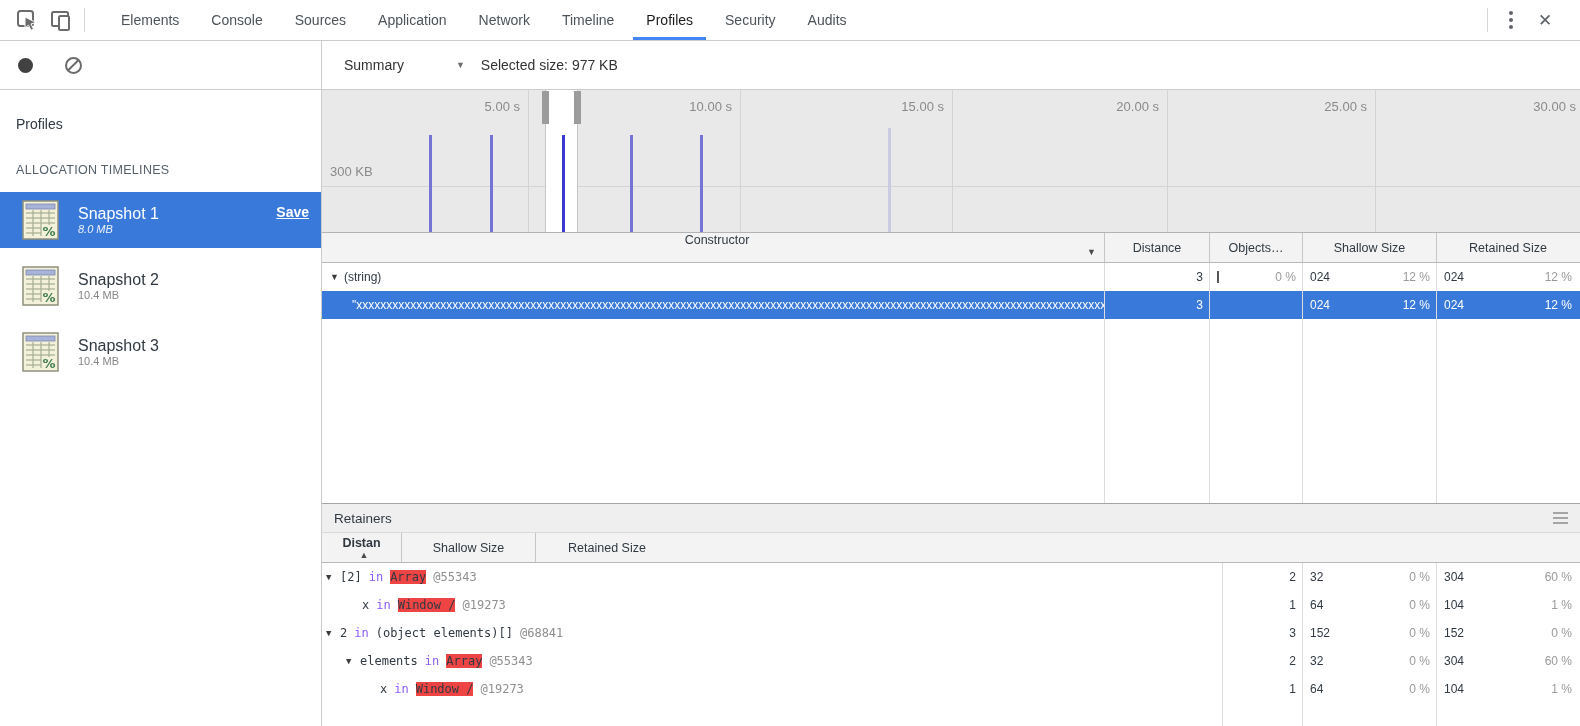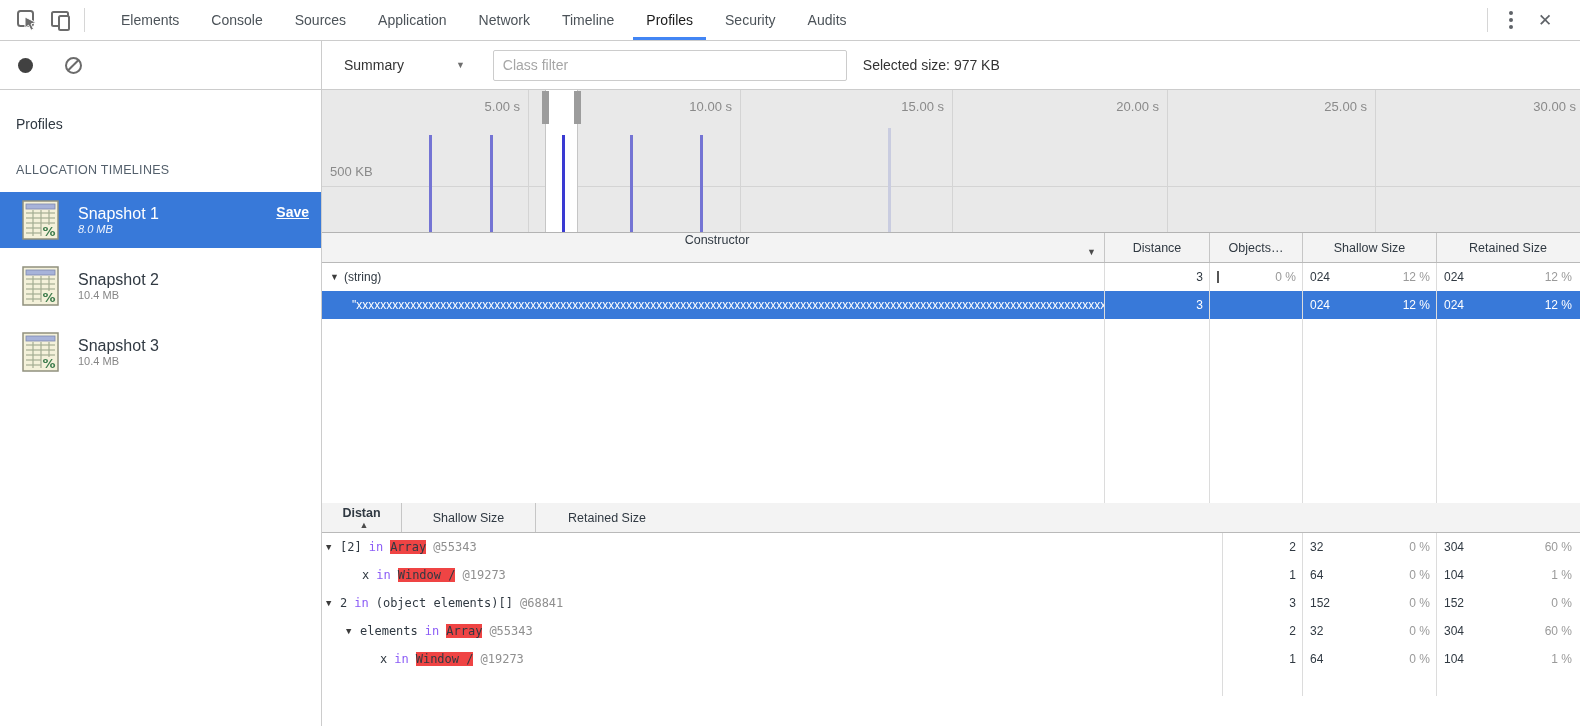--- a/index.html
+++ b/index.html
@@ -201,26 +201,25 @@
           </div>
         </div>
       </div>
   </aside>
 
   <main class="main">
 
     <div class="main-toolbar">
       <span>Summary</span>
       <span class="dd-arrow">▼</span>
-      <input class="class-filter" placeholder="Class filter" style="">
       <span class="selected-size">Selected size: 977 KB</span>
     </div>
 
     <div class="timeline" id="timeline">
-      <span class="tl-size-label">500 KB</span>
+      <span class="tl-size-label">300 KB</span>
     <div class="tl-grid" style="left: 206px;"></div>
         <div class="tl-label" style="left: 124px;">5.00 s</div>
         <div class="tl-grid" style="left: 418px;"></div>
         <div class="tl-label" style="left: 336px;">10.00 s</div>
         <div class="tl-grid" style="left: 630px;"></div>
         <div class="tl-label" style="left: 548px;">15.00 s</div>
         <div class="tl-grid" style="left: 845px;"></div>
         <div class="tl-label" style="left: 763px;">20.00 s</div>
         <div class="tl-grid" style="left: 1053px;"></div>
         <div class="tl-label" style="left: 971px;">25.00 s</div>
@@ -296,20 +295,28 @@
             </div>
           </div>
           <div class="vline" style="left: 782px;"></div>
           <div class="vline" style="left: 887px;"></div>
           <div class="vline" style="left: 980px;"></div>
           <div class="vline" style="left: 1114px;"></div>
         </div>
     </section>
 
     <section>
+      <div class="ret-titlebar">
+        <span>Retainers</span>
+        <span class="hamburger">
+            <i></i>
+            <i></i>
+            <i></i>
+          </span>
+      </div>
       <div class="grid-header" id="ret-header">
           <div class="gh-cell" style="width: 80px; font-weight: bold;">
             <span>Distan</span>
             <span class="sort-arrow">▲</span>
           </div>
           <div class="gh-cell" style="width: 134px;">
             <span>Shallow Size</span>
           </div>
           <div class="gh-cell" style="width: 142px;">
             <span>Retained Size</span>

